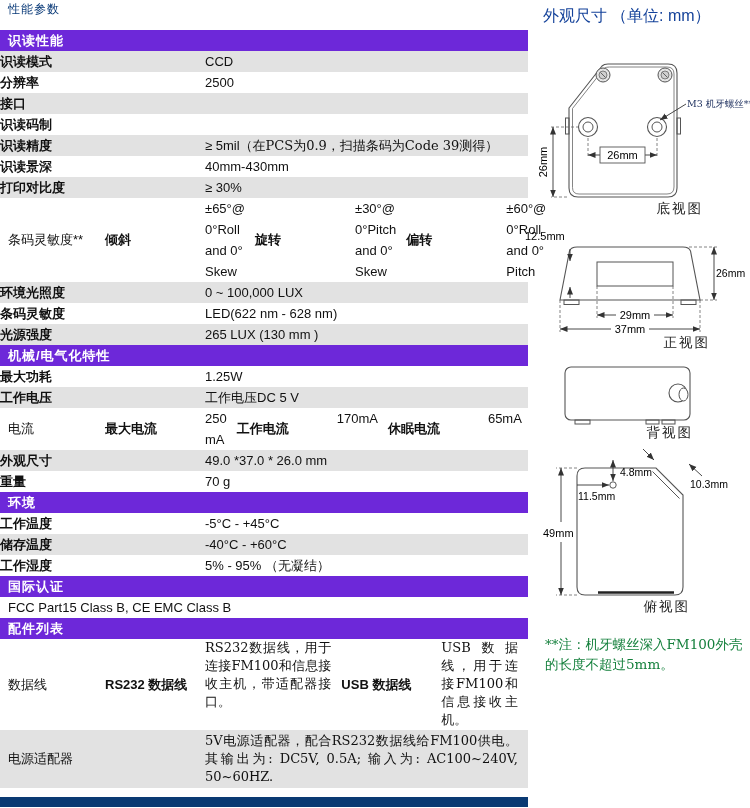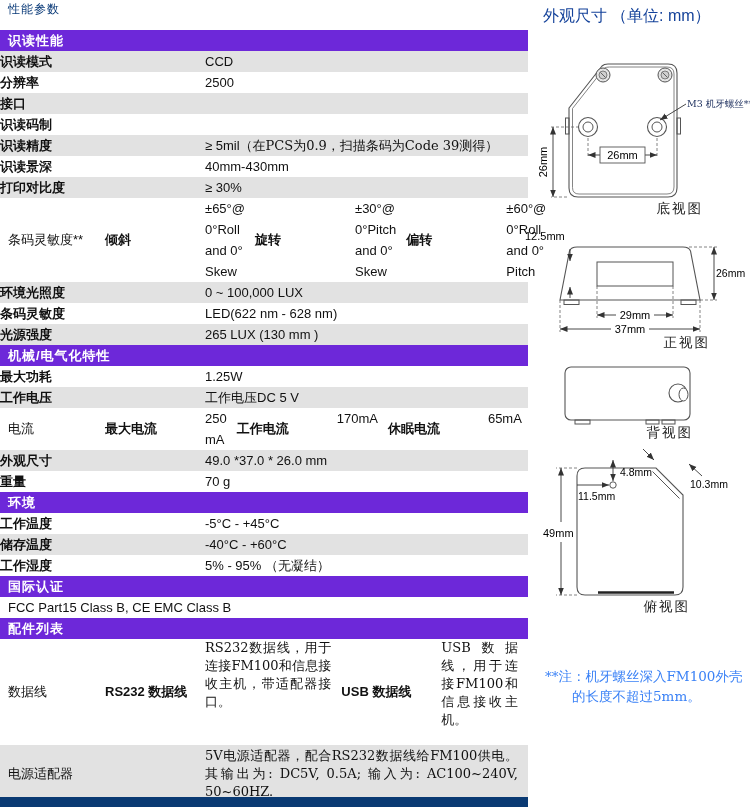--- a/index.html
+++ b/index.html
@@ -38,22 +38,22 @@
   .ext{stroke:#666;stroke-width:0.8;stroke-dasharray:3 2;fill:none}
   .dimt{font-family:"Liberation Sans","DejaVu Sans",sans-serif;font-size:11px;fill:#000}
   .dimts{font-size:10.5px}
   .lblt{font-family:"DejaVu Serif","Liberation Serif",serif;font-size:9.5px;fill:#1d2f5e}
   .dbox{fill:#fff;stroke:#555;stroke-width:0.9}
   .cap{position:absolute;font-family:"DejaVu Serif","Liberation Serif",serif;font-size:13.5px;color:#222;text-align:right;letter-spacing:2px}
   .cap1{left:543px;top:200px;width:160px}
   .cap2{left:550px;top:334px;width:160px}
   .cap3{left:548px;top:424px;width:145px}
   .cap4{left:545px;top:598px;width:145px}
-  .note{position:absolute;left:545px;top:666px;width:205px;font-family:"DejaVu Serif","Liberation Serif",serif;font-size:13.5px;color:#3b82f6;line-height:20px}
-  .note .l2{margin-left:27px}
+  .note{position:absolute;left:545px;top:634px;width:205px;font-family:"DejaVu Serif","Liberation Serif",serif;font-size:13.5px;color:#15803d;line-height:20px}
+  .note .l2{}
 </style>
 </head>
 <body>
 
 <div class="ltitle">性能参数</div>
 
 <div class="spec-table">
 
   <div class="sech">识读性能</div>
 
@@ -175,21 +175,21 @@
 
   <div class="row">
     <div class="c1n">数据线</div>
     <div class="gsub">
       <div class="srow" style="min-height:36px">
         <div class="c2">RS232 数据线</div>
         <div class="c3 desc" style="padding-top:0;padding-bottom:0;line-height:18px">RS232数据线，用于连接FM100和信息接收主机，带适配器接口。</div>
       </div>
       <div class="srow" style="min-height:18px">
         <div class="c2">USB 数据线</div>
-        <div class="c3 desc" style="padding-top:0;padding-bottom:16px;line-height:18px">USB数据线，用于连接FM100和信息接收主机。</div>
+        <div class="c3 desc" style="padding-top:0;padding-bottom:1px;line-height:18px">USB数据线，用于连接FM100和信息接收主机。</div>
       </div>
     </div>
   </div>
 
   <div class="row g" style="min-height:56px">
     <div class="c1n" style="width:205px;min-width:205px">电源适配器</div>
     <div class="c3 desc" style="line-height:18px;padding-top:2px;padding-bottom:2px">5V电源适配器，配合RS232数据线给FM100供电。其输出为: DC5V, 0.5A; 输入为: AC100~240V, 50~60HZ.</div>
   </div>
 
 </div>

